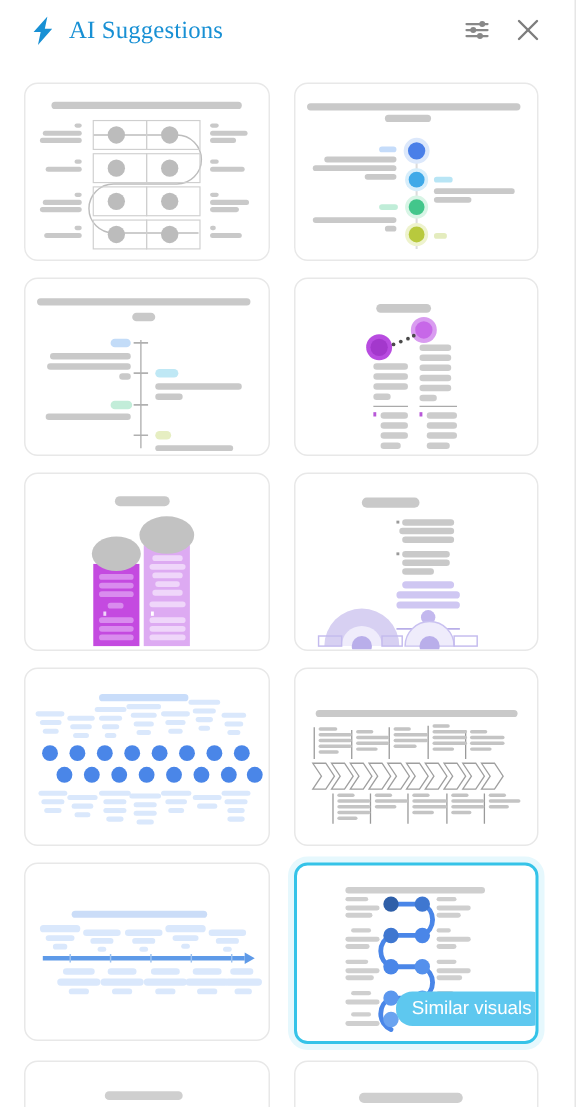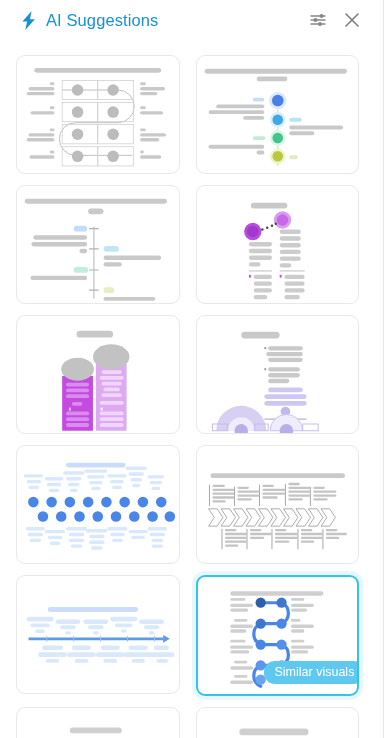--- a/index.html
+++ b/index.html
@@ -17,20 +17,21 @@
     background:#e6e6e6;
   }
 
   
   .panel-header{
     position:relative;
     height:40px;
     display:flex;align-items:center;
     padding:0 14px 0 20px;
     box-sizing:border-box;
+    font-family:Liberation Serif, serif;
   }
   .hdr-left{display:flex;align-items:center;gap:9px;flex:1;min-width:0;}
   .bolt-icon{width:17px;height:19px;display:block;flex:0 0 auto;}
   .panel-title{
     font-size:16.5px;color:#1890d4;letter-spacing:.1px;white-space:nowrap;
   }
   .hdr-right{display:flex;align-items:center;gap:13px;padding-right:8px;}
   .icon-btn{
     width:20px;height:20px;display:flex;align-items:center;justify-content:center;
     cursor:pointer;

